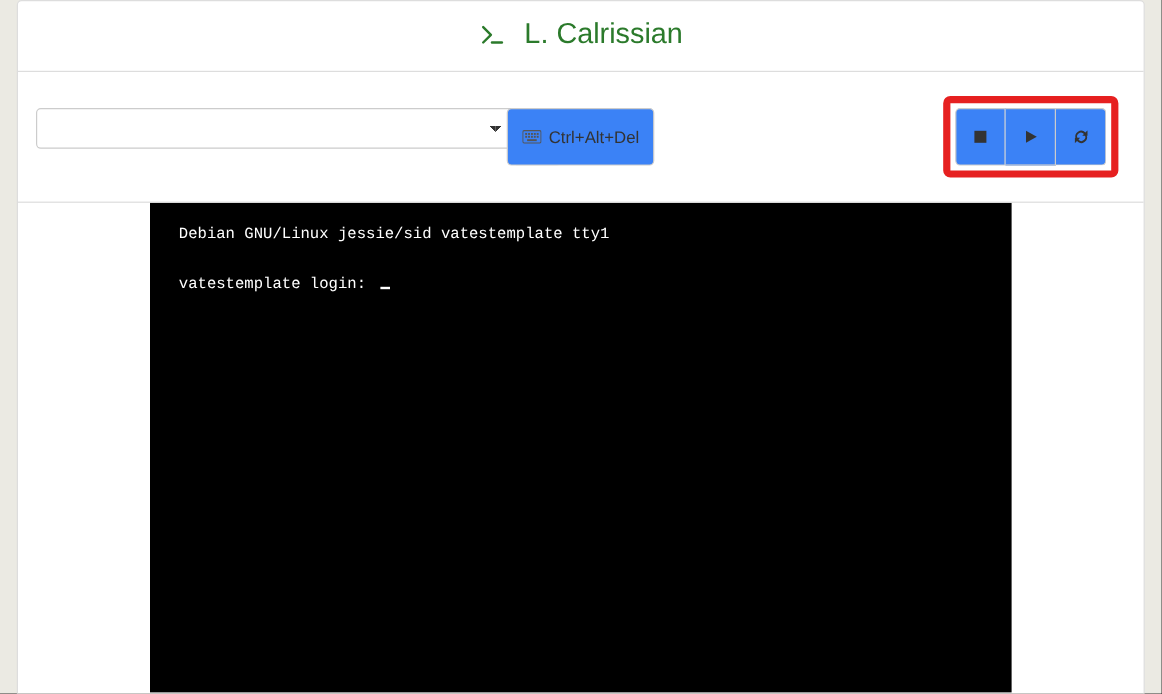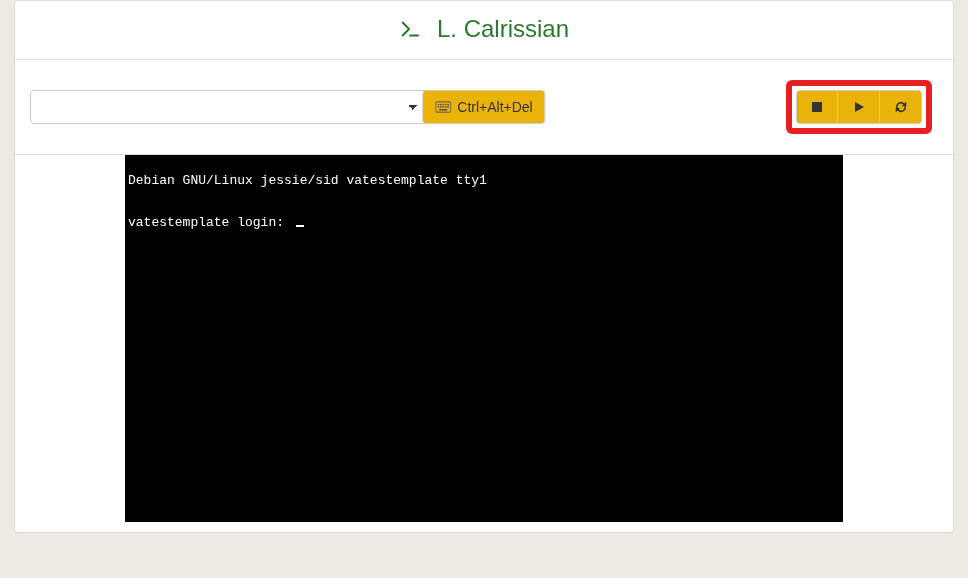--- a/index.html
+++ b/index.html
@@ -56,24 +56,24 @@
     appearance: none;
     background-image: linear-gradient(45deg, transparent 50%, #333 50%), linear-gradient(135deg, #333 50%, transparent 50%);
     background-position: calc(100% - 16px) 14px, calc(100% - 11px) 14px;
     background-size: 5px 5px, 5px 5px;
     background-repeat: no-repeat;
   }
   .btn {
     display: inline-flex;
     align-items: center;
     justify-content: center;
-    height: 34px;
+    height: 48px;
     padding: 6px 12px;
     border: 1px solid #ccc;
-    background: #eab308;
+    background: #3b82f6;
     color: #333;
     cursor: pointer;
     font-size: 14px;
     gap: 6px;
   }
   .btn-eject {
     border-left: none;
     border-radius: 0 4px 4px 0;
     width: 38px;
   }
@@ -101,22 +101,22 @@
   .btn-group .btn:last-child { border-radius: 0 4px 4px 0; }
   .console-wrap {
     padding: 0 110px 10px 110px;
   }
   .console {
     background: #000;
     color: #fff;
     font-family: "Menlo", "Consolas", "Courier New", monospace;
     font-size: 13px;
     line-height: 1.6;
-    padding: 16px 3px;
-    height: 367px;
+    padding: 16px 24px;
+    height: 408px;
     white-space: pre;
   }
   .cursor {
     display: inline-block;
     width: 8px;
     height: 2px;
     background: #fff;
     vertical-align: -1px;
     margin-left: 4px;
   }

